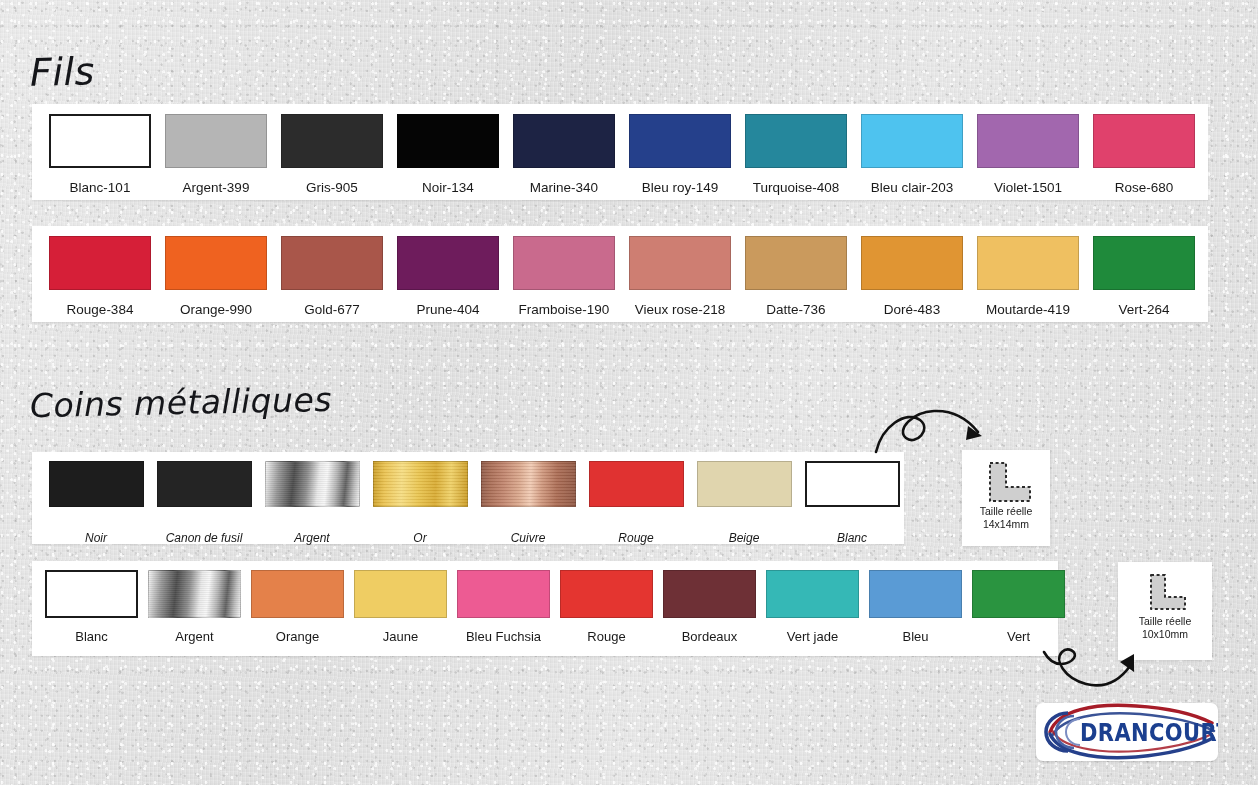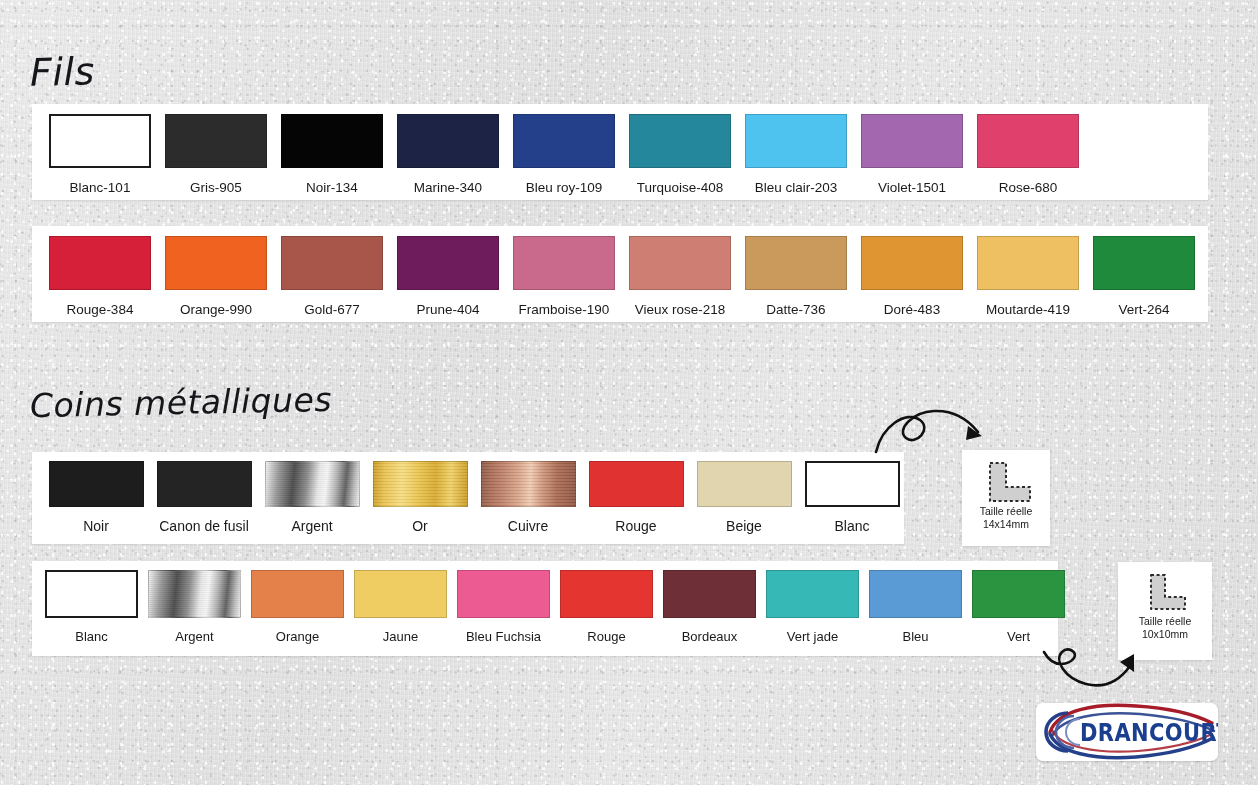--- a/index.html
+++ b/index.html
@@ -99,21 +99,21 @@
   #row-fils-2 { left: 42px; top: 236px; }
   #row-fils-1 .chip, #row-fils-2 .chip { width: 102px; height: 54px; }
   #row-fils-1 .swatch, #row-fils-2 .swatch { width: 116px; }
   #row-fils-1 .chip-label, #row-fils-2 .chip-label { font-size: 13.5px; margin-top: 12px; }
 
   
   #panel-coins-1 { left: 32px; top: 452px; width: 872px; height: 92px; }
   #row-coins-1 { left: 42px; top: 461px; }
   #row-coins-1 .chip { width: 95px; height: 46px; }
   #row-coins-1 .swatch { width: 108px; }
-  #row-coins-1 .chip-label { font-size: 14px; margin-top: 11px; }
+  #row-coins-1 .chip-label { font-size: 12px; margin-top: 24px; font-style: italic; }
 
   
   #panel-coins-2 { left: 32px; top: 561px; width: 1026px; height: 95px; }
   #row-coins-2 { left: 40px; top: 570px; }
   #row-coins-2 .chip { width: 93px; height: 48px; }
   #row-coins-2 .swatch { width: 103px; }
   #row-coins-2 .chip-label { font-size: 13px; margin-top: 11px; }
 
   
   .size-card {
@@ -181,34 +181,38 @@
 <div class="panel" id="panel-fils-2"></div>
 <div class="panel" id="panel-coins-1"></div>
 <div class="panel" id="panel-coins-2"></div>
 
 <div class="swatch-row" id="row-fils-1">
     <div class="swatch">
       <div class="chip outline" style="background: rgb(255, 255, 255);"></div>
       <div class="chip-label">Blanc-101</div>
     </div>
     <div class="swatch">
+      <div class="chip" style="background: rgb(181, 181, 181);"></div>
+      <div class="chip-label">Argent-399</div>
+    </div>
+    <div class="swatch">
       <div class="chip" style="background: rgb(44, 44, 44);"></div>
       <div class="chip-label">Gris-905</div>
     </div>
     <div class="swatch">
       <div class="chip" style="background: rgb(5, 5, 5);"></div>
       <div class="chip-label">Noir-134</div>
     </div>
     <div class="swatch">
       <div class="chip" style="background: rgb(29, 35, 68);"></div>
       <div class="chip-label">Marine-340</div>
     </div>
     <div class="swatch">
       <div class="chip" style="background: rgb(37, 64, 139);"></div>
-      <div class="chip-label">Bleu roy-109</div>
+      <div class="chip-label">Bleu roy-149</div>
     </div>
     <div class="swatch">
       <div class="chip" style="background: rgb(37, 135, 156);"></div>
       <div class="chip-label">Turquoise-408</div>
     </div>
     <div class="swatch">
       <div class="chip" style="background: rgb(78, 195, 239);"></div>
       <div class="chip-label">Bleu clair-203</div>
     </div>
     <div class="swatch">

